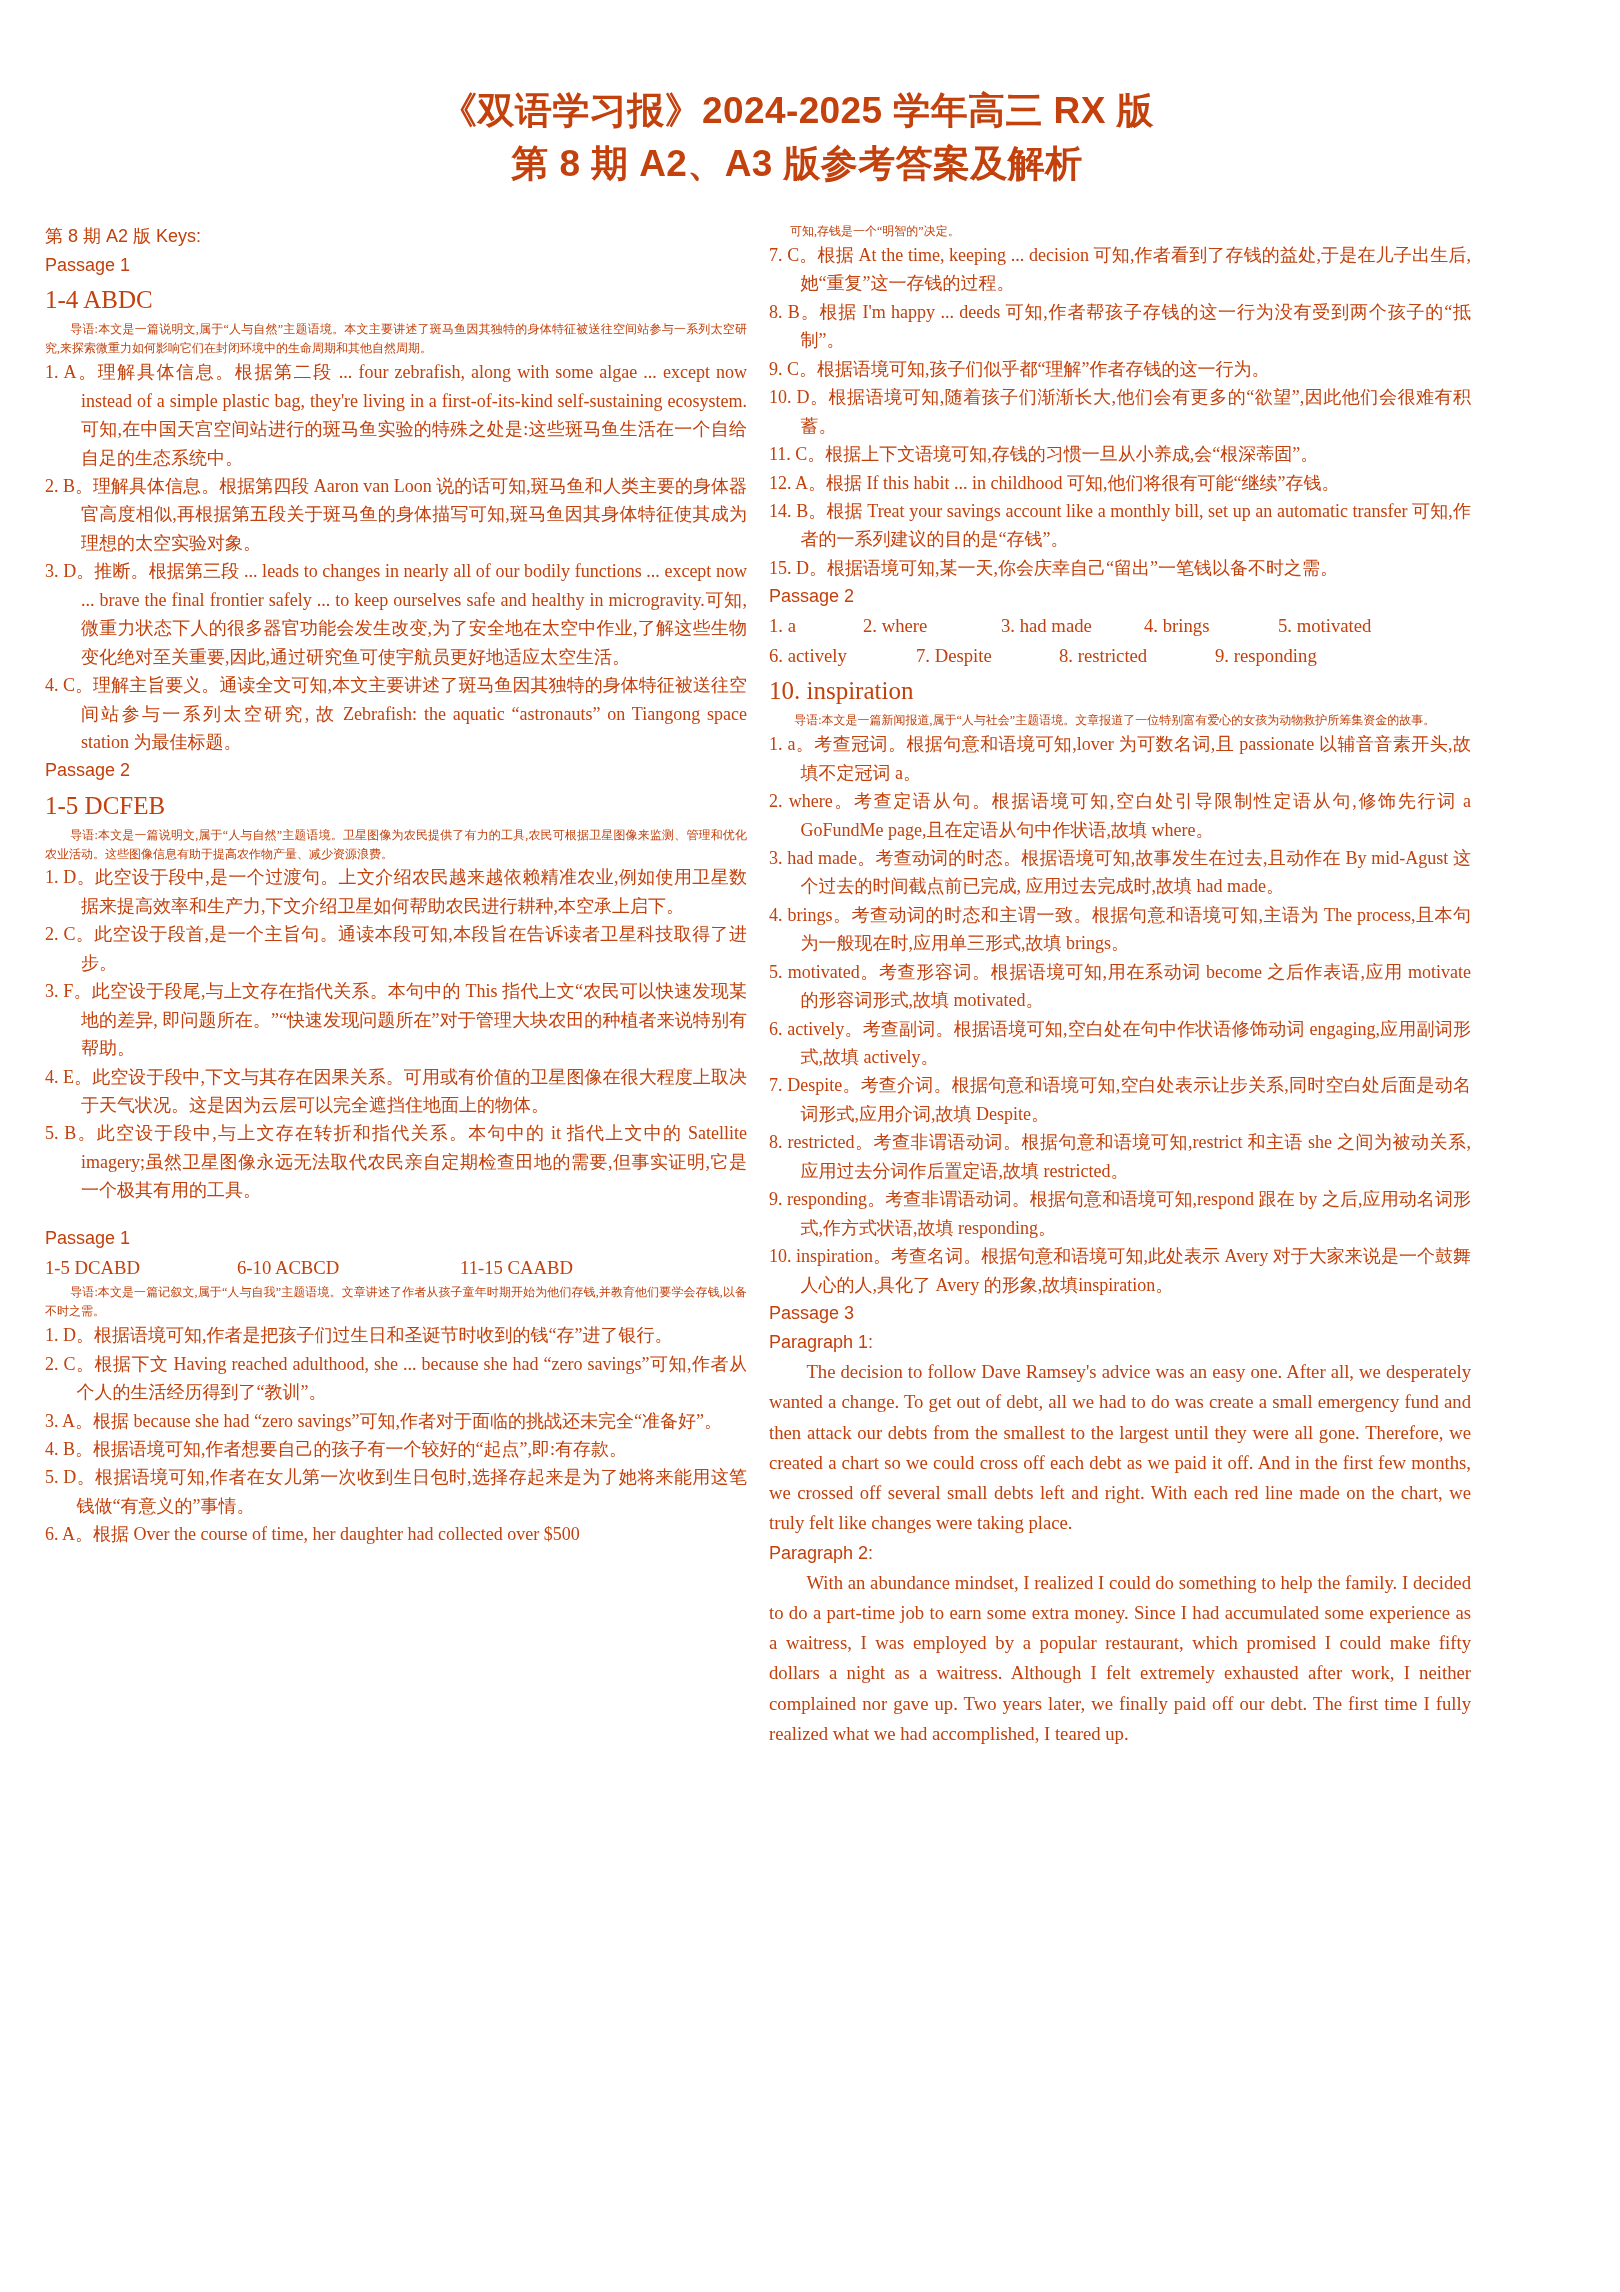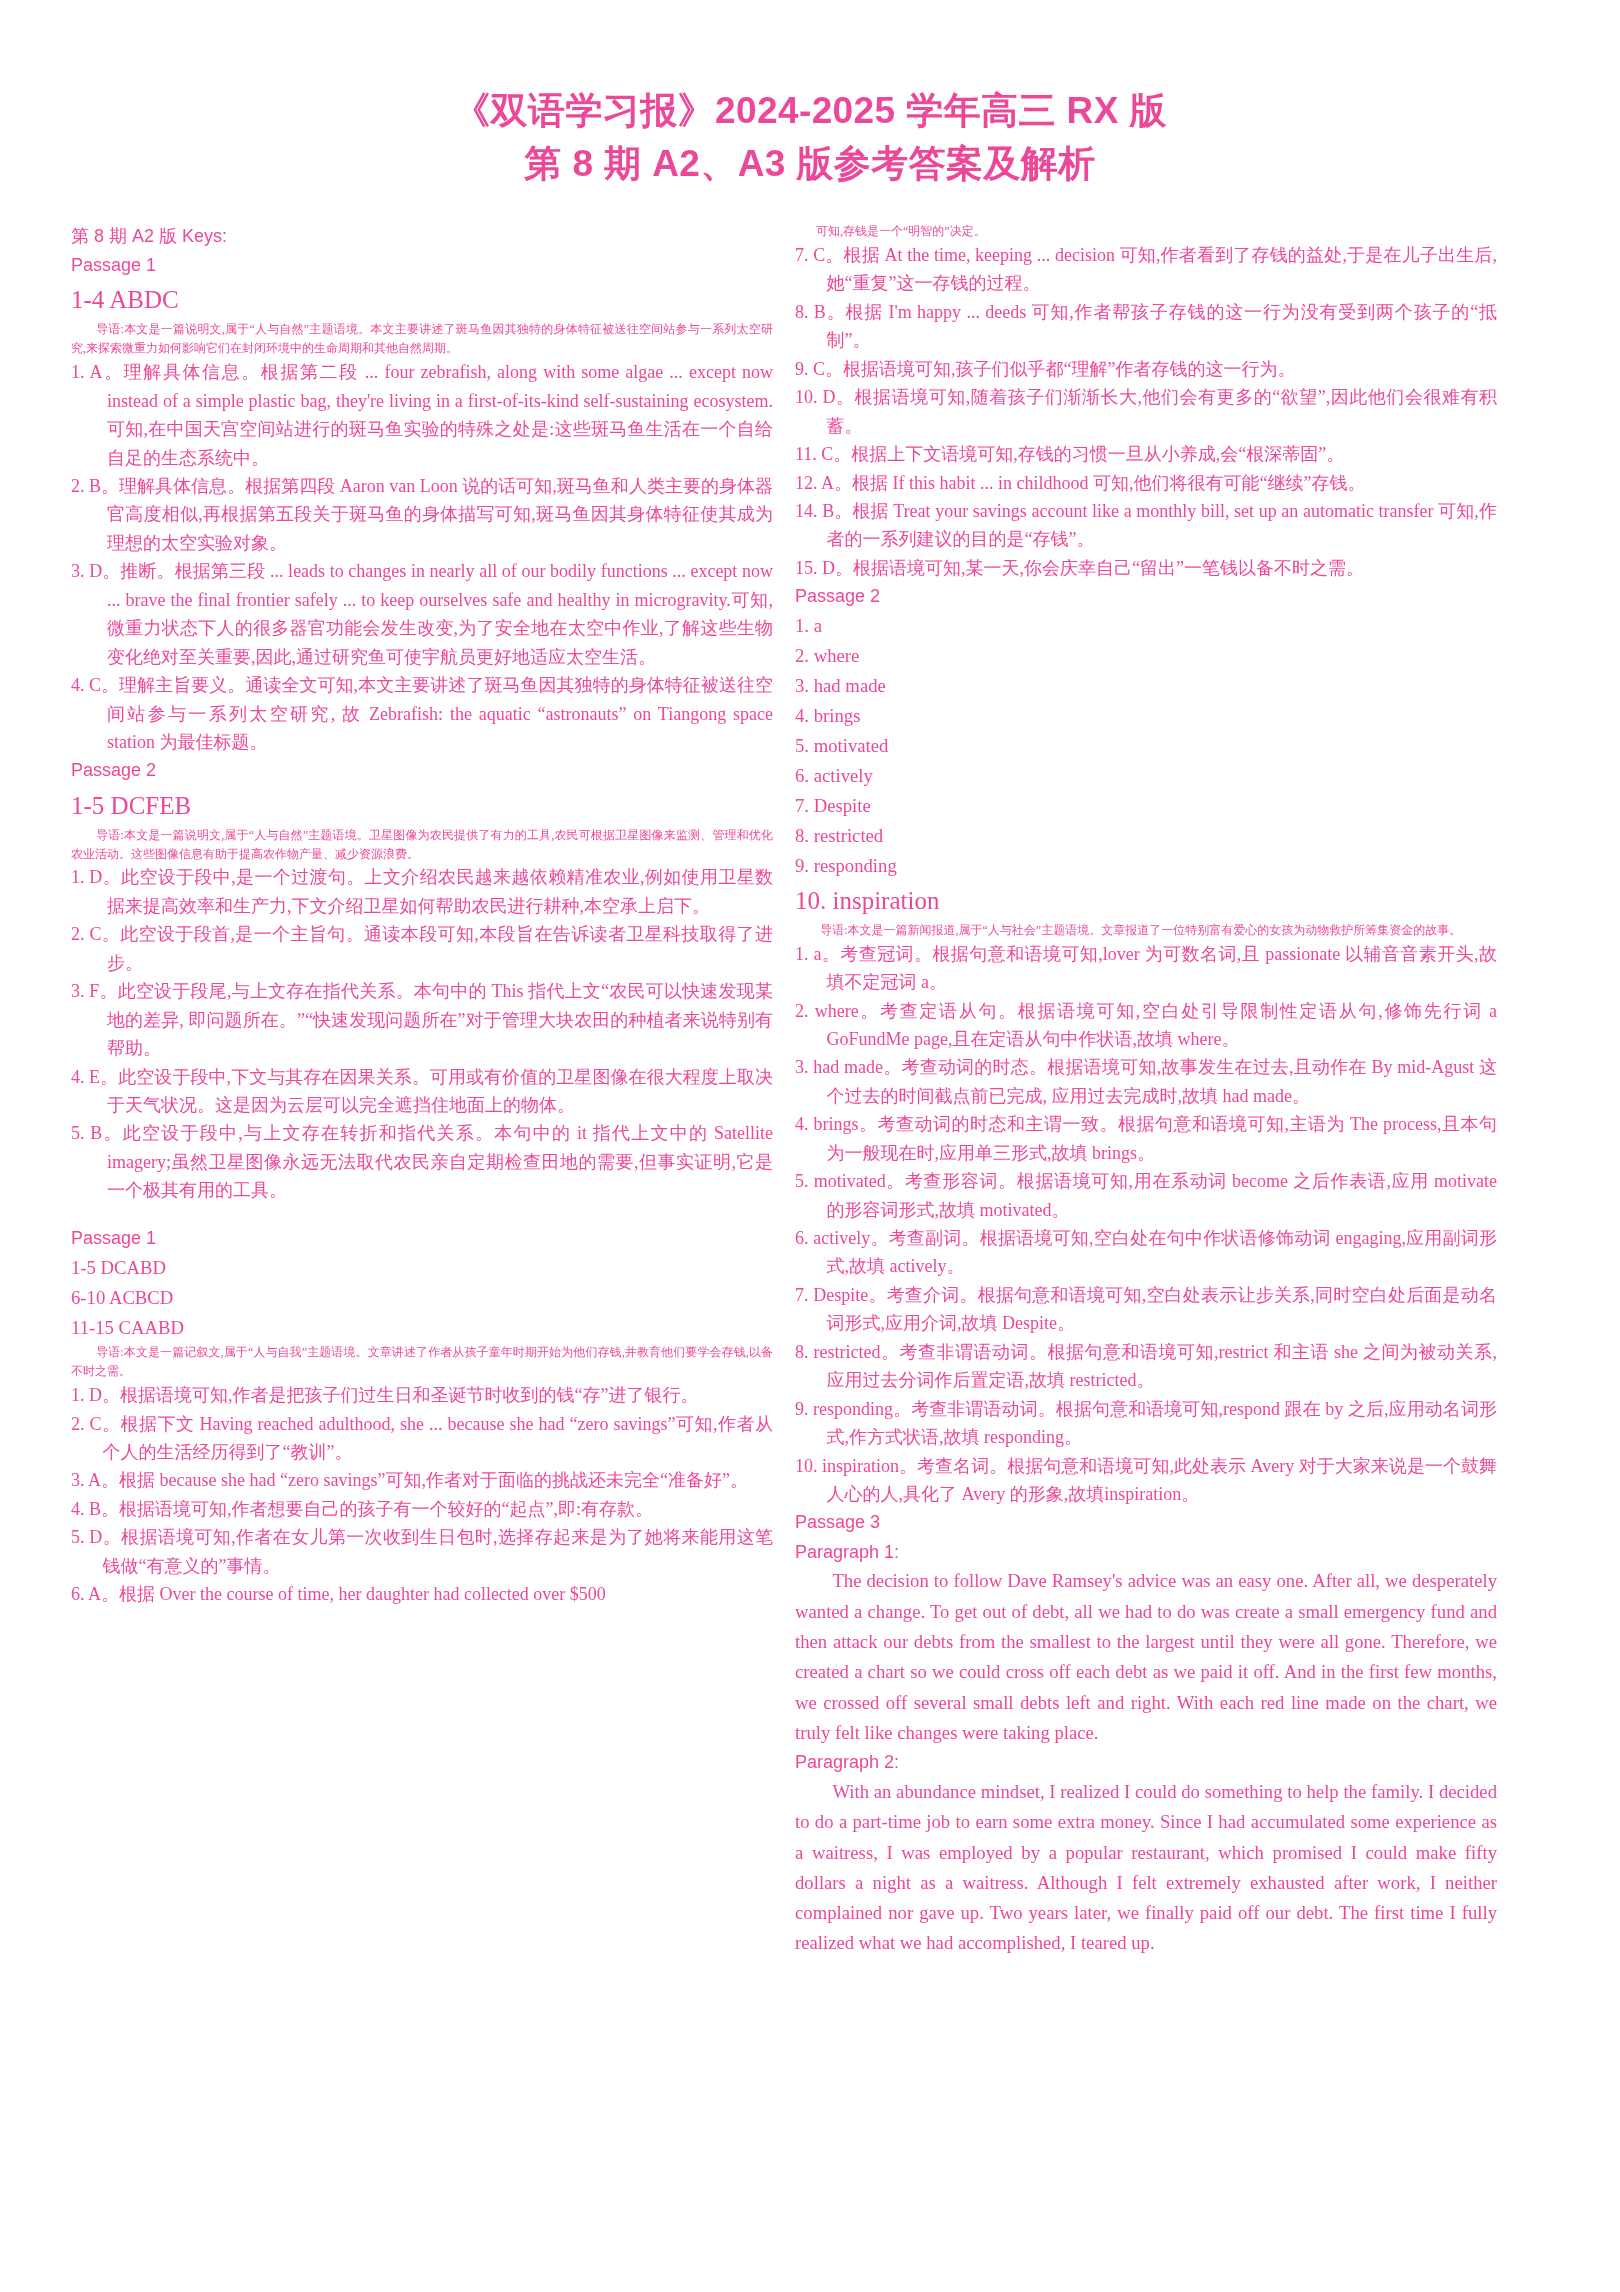--- a/index.html
+++ b/index.html
@@ -6,23 +6,23 @@
     margin: 0;
     padding: 0;
     background: #ffffff;
   }
   .page {
     width: 1620px;
     height: 2293px;
     background: #ffffff;
     position: relative;
     box-sizing: border-box;
-    padding: 85px 71px 36px 71px;
-    font-family: "Liberation Serif", serif;
-    color: #ec4899;
+    padding: 85px 71px 36px 45px;
+    font-family: "Liberation Serif", serif;
+    color: #c2410c;
   }
   
   .masthead {
     text-align: center;
     font-family: "Liberation Sans", sans-serif;
     font-weight: bold;
     letter-spacing: 0.4px;
   }
   .masthead .line {
     font-size: 37px;
@@ -65,21 +65,20 @@
     margin: 0;
     font-family: "Liberation Serif", serif;
   }
   .ans-grid {
     font-size: 18.7px;
     line-height: 1.60;
     margin: 0;
     font-family: "Liberation Serif", serif;
     display: flex;
     flex-wrap: wrap;
-    flex-direction: column;
   }
   .ans-grid > span { display: inline-block; }
   .zh {
     font-family: "Liberation Serif", serif;
     font-size: 12px;
     line-height: 1.58;
     margin: 0;
     text-align: justify;
     text-justify: inter-ideograph;
   }

